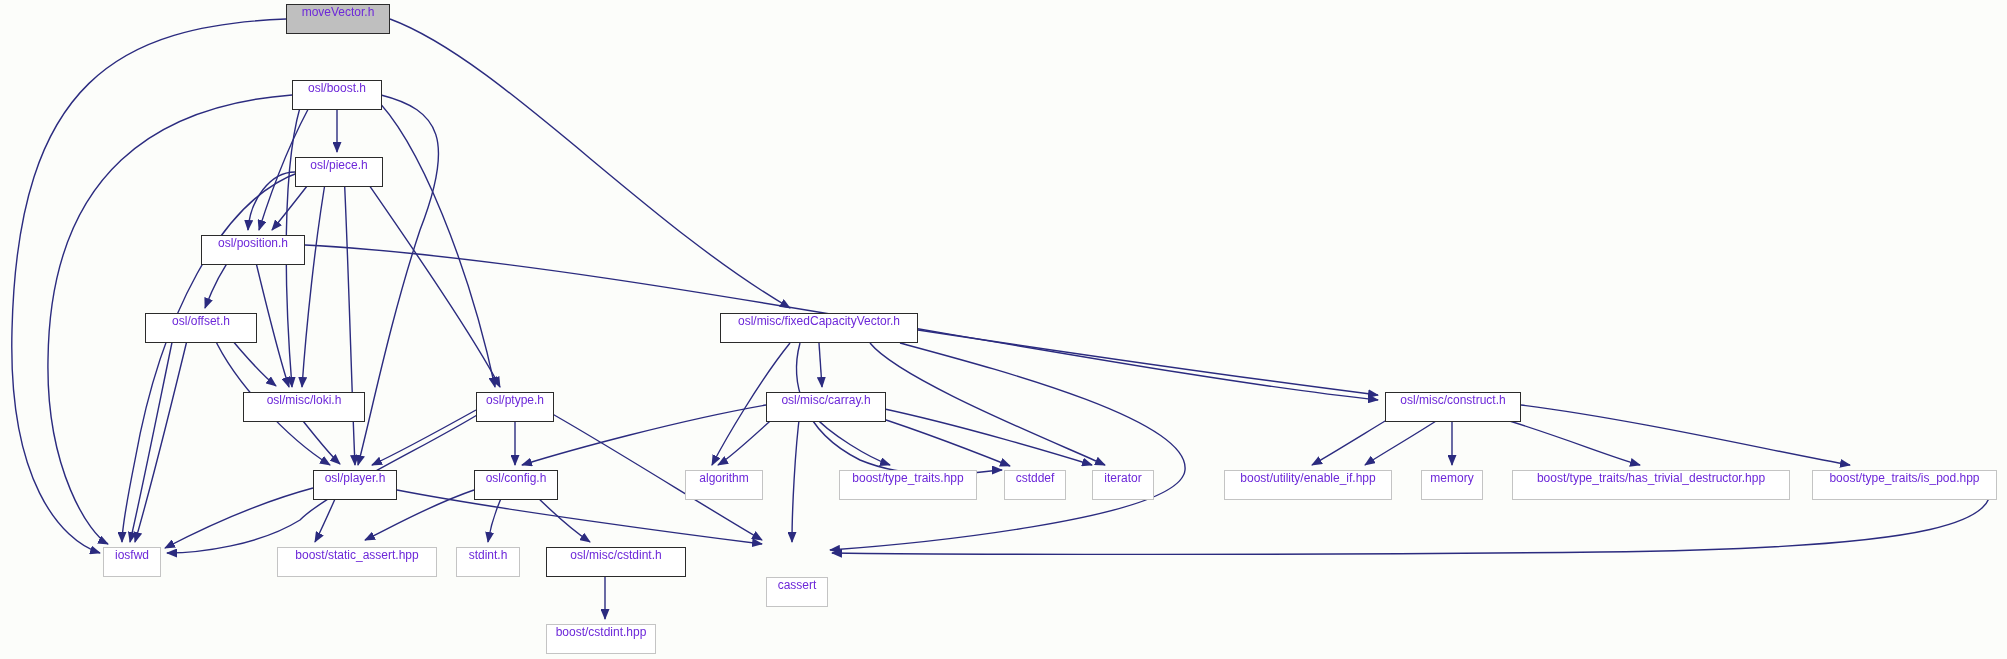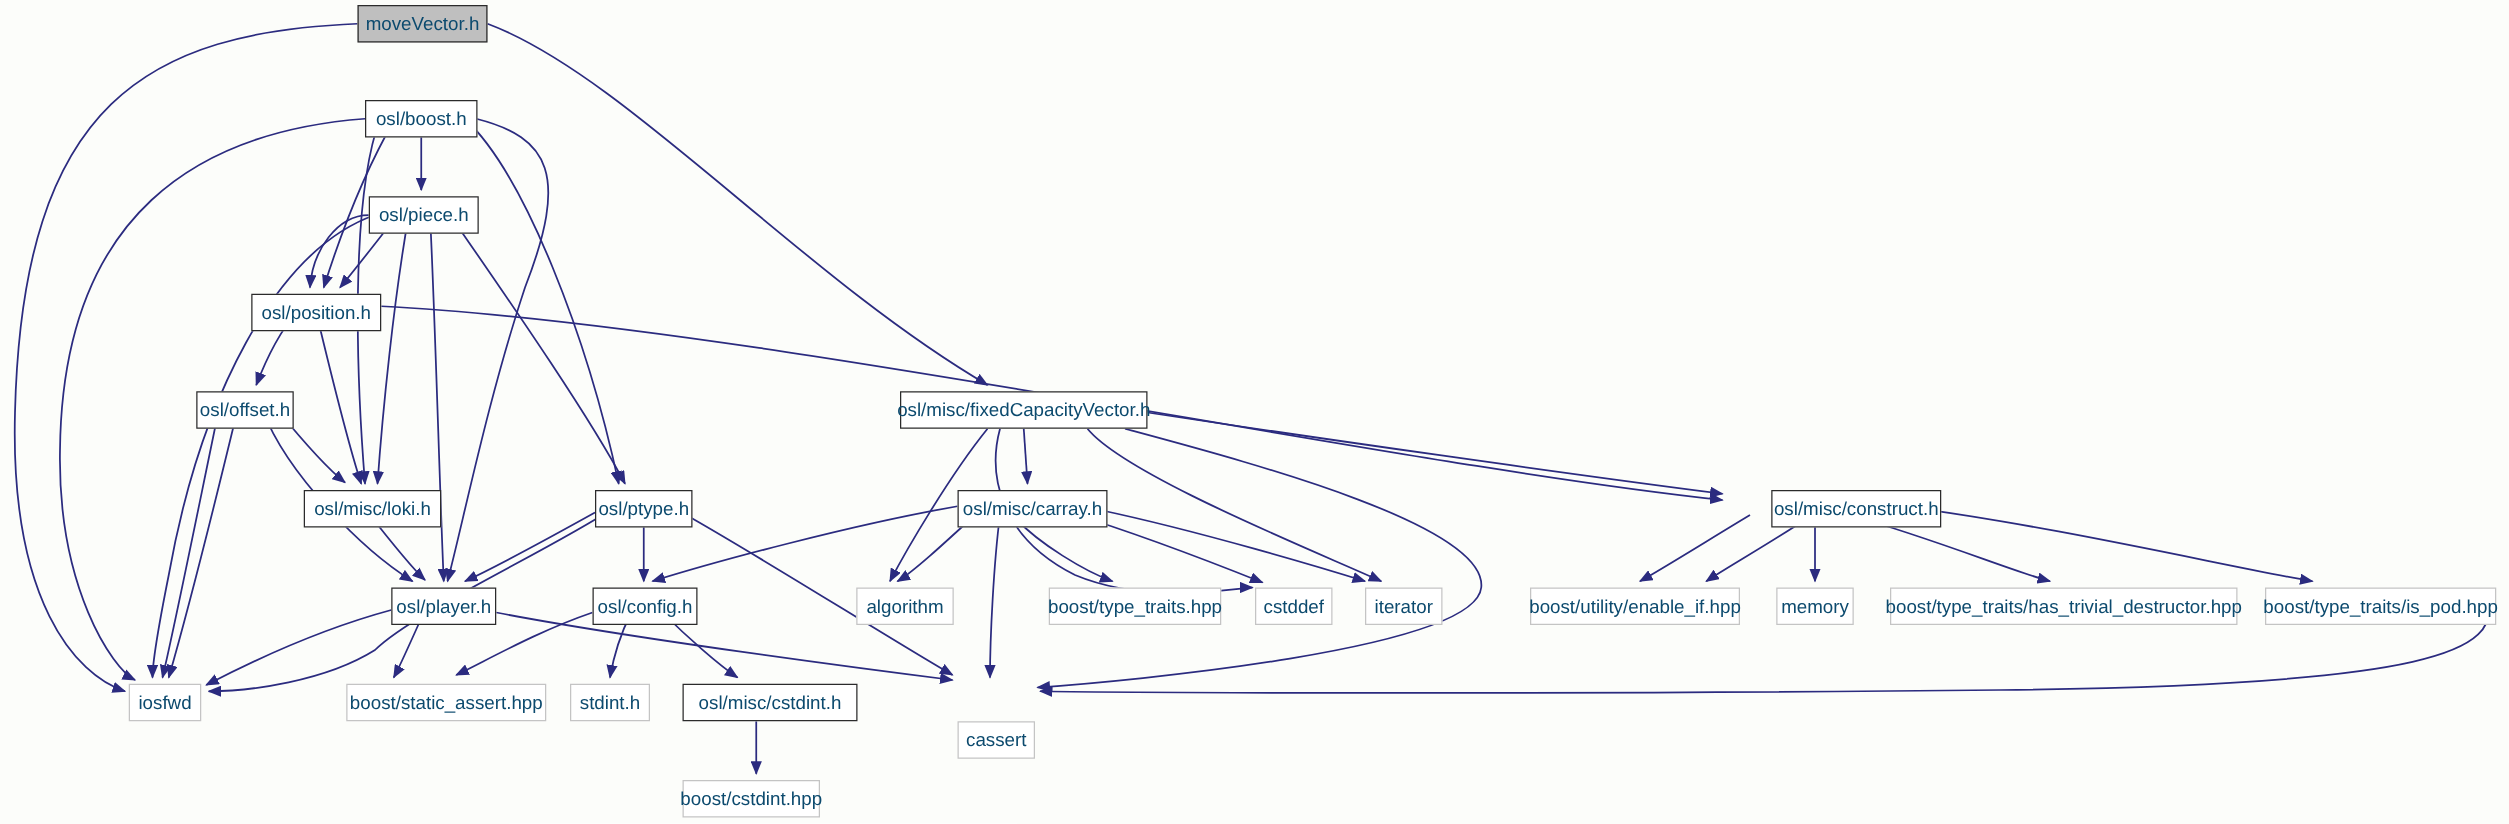--- a/index.html
+++ b/index.html
@@ -10,27 +10,26 @@
     height:659px;
     background:#fcfdfa;
     font-family:"Liberation Sans","DejaVu Sans",sans-serif;
     overflow:hidden;
   }
   #edges{position:absolute;left:0;top:0;width:2007px;height:659px;}
   .node{
     position:absolute;
     box-sizing:border-box;
     display:flex;
-    align-items:center;
     justify-content:center;
     height:30px;
     background:#ffffff;
     border:1px solid #c4c4c4;
-    color:#0c4a6e;
-    font-size:15px;
+    color:#6d28d9;
+    font-size:12px;
     line-height:15px;
     white-space:nowrap;
     padding:0 8px;
     z-index:5;
   }
   .node.project{
     border:1.5px solid #2b2b2b;
   }
   .node.root{
     background:#bfbfbf;
@@ -108,36 +107,36 @@
       </div>
       <div class="node project" style="left: 292px; top: 80px; width: 90px;">
         <span>osl/boost.h</span>
       </div>
       <div class="node project" style="left: 295px; top: 157px; width: 88px;">
         <span>osl/piece.h</span>
       </div>
       <div class="node project" style="left: 201px; top: 235px; width: 104px;">
         <span>osl/position.h</span>
       </div>
-      <div class="node project" style="left: 157px; top: 313px; width: 78px;">
+      <div class="node project" style="left: 145px; top: 313px; width: 112px;">
         <span>osl/offset.h</span>
       </div>
-      <div class="node project" style="left: 243px; top: 392px; width: 110px;">
+      <div class="node project" style="left: 243px; top: 392px; width: 122px;">
         <span>osl/misc/loki.h</span>
       </div>
       <div class="node project" style="left: 476px; top: 392px; width: 78px;">
         <span>osl/ptype.h</span>
       </div>
       <div class="node project" style="left: 720px; top: 313px; width: 198px;">
         <span>osl/misc/fixedCapacityVector.h</span>
       </div>
       <div class="node project" style="left: 766px; top: 392px; width: 120px;">
         <span>osl/misc/carray.h</span>
       </div>
-      <div class="node project" style="left: 1385px; top: 392px; width: 136px; margin-left: 32px;">
+      <div class="node project" style="left: 1385px; top: 392px; width: 136px;">
         <span>osl/misc/construct.h</span>
       </div>
       <div class="node project" style="left: 313px; top: 470px; width: 84px;">
         <span>osl/player.h</span>
       </div>
       <div class="node project" style="left: 474px; top: 470px; width: 84px;">
         <span>osl/config.h</span>
       </div>
       <div class="node system" style="left: 685px; top: 470px; width: 78px;">
         <span>algorithm</span>

